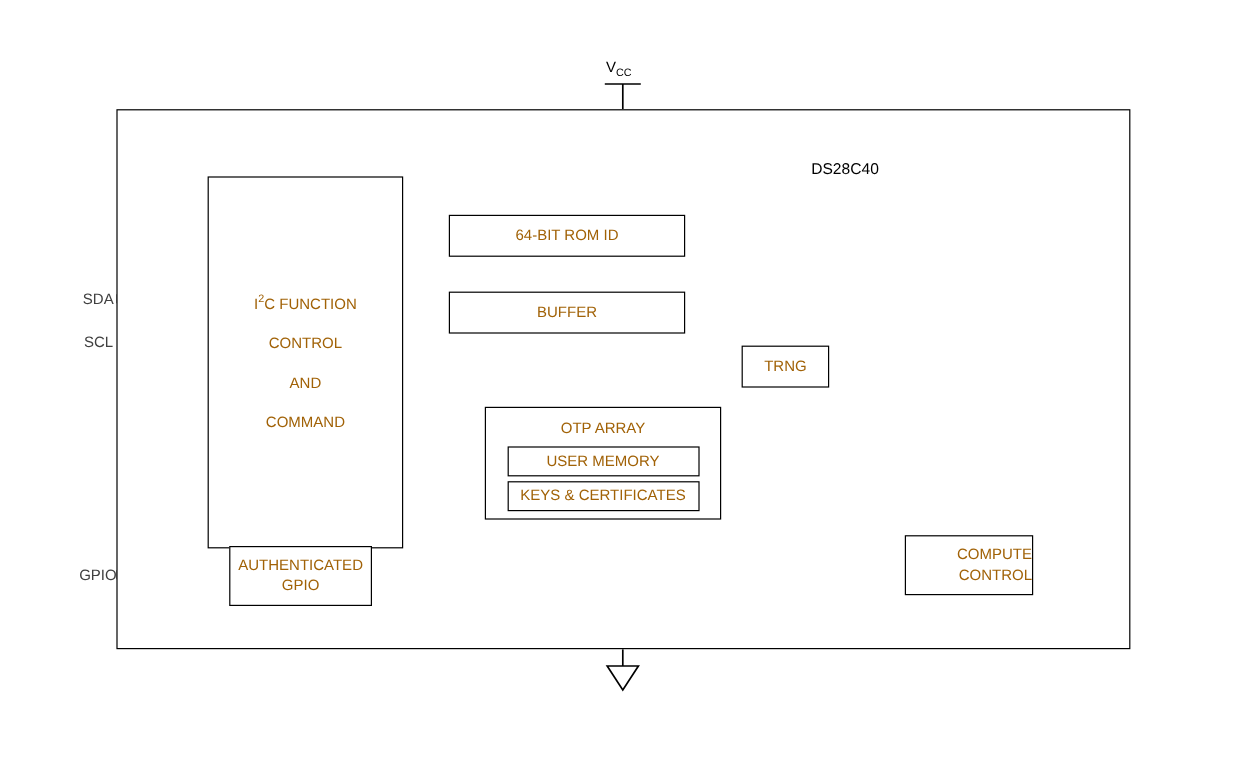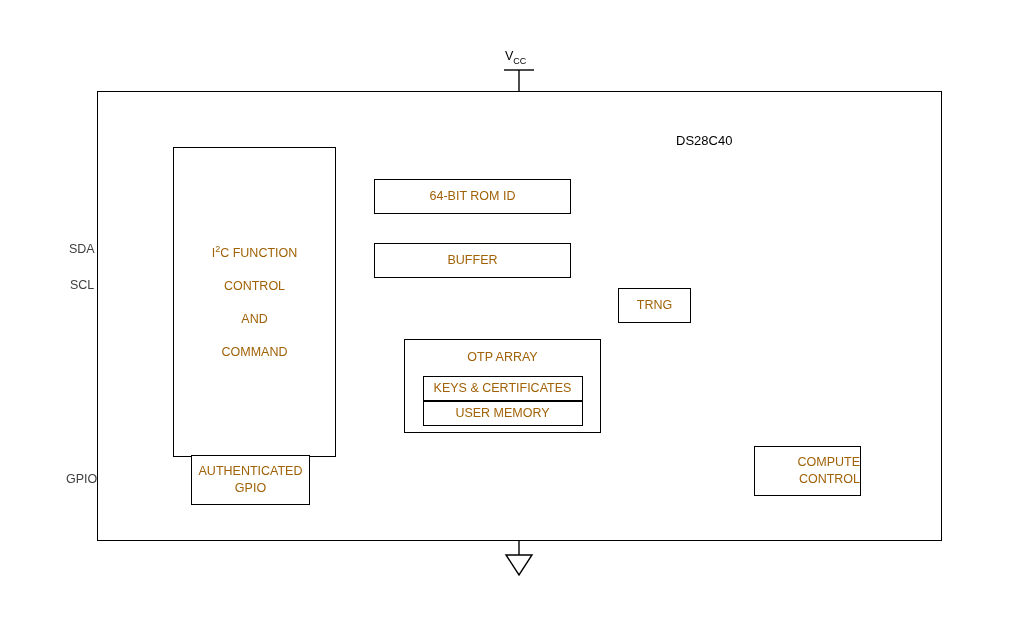--- a/index.html
+++ b/index.html
@@ -151,22 +151,22 @@
   <div class="box" style="left:374px; top:243px; width:197px; height:35px;">
     <div>BUFFER</div>
   </div>
 
   <div class="box" style="left:618px; top:288px; width:73px; height:35px;">
     <div>TRNG</div>
   </div>
 
   <div class="box" style="left:404px; top:339px; width:197px; height:94px; justify-content:flex-start; padding-top:9px;">
     <div style="margin-bottom:6px;">OTP ARRAY</div>
+    <div class="inner-row" style="width:160px; height:25px;">USER MEMORY</div>
     <div class="inner-row" style="width:160px; height:25px; margin-top:4px;">KEYS &amp; CERTIFICATES</div>
-    <div class="inner-row" style="width:160px; height:25px;">USER MEMORY</div>
   </div>
 
 
   <div class="box" style="left:754px; top:446px; width:107px; height:50px;align-items:flex-end;">
     <div>COMPUTE</div>
     <div>CONTROL</div>
   </div>
 
   <div class="box" style="left:191px; top:455px; width:119px; height:50px;">
     <div>AUTHENTICATED</div>

